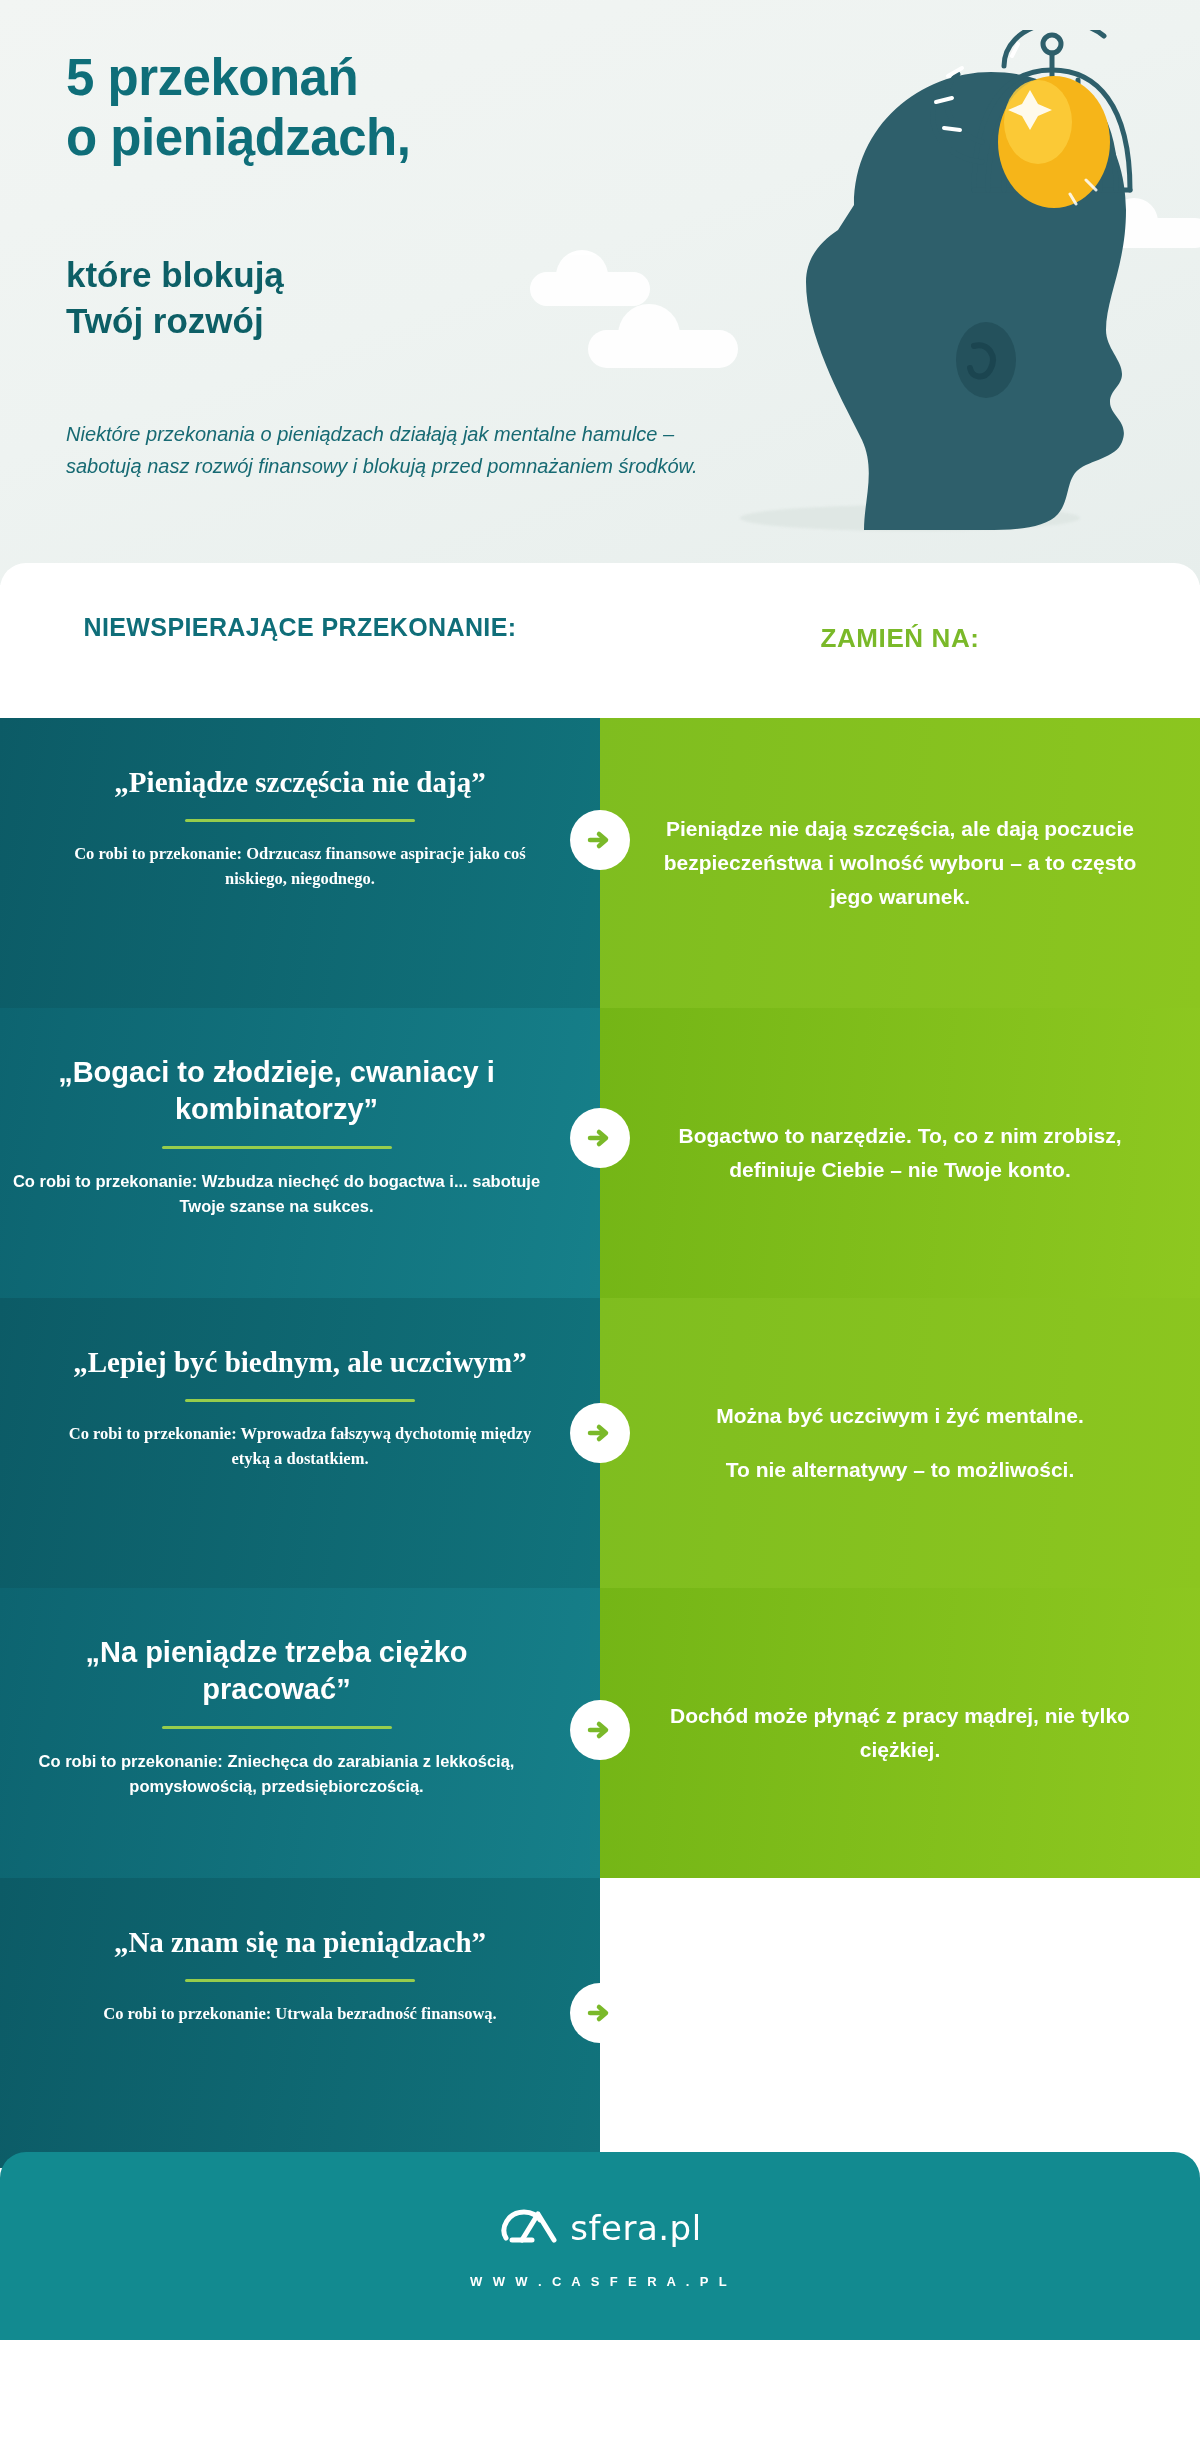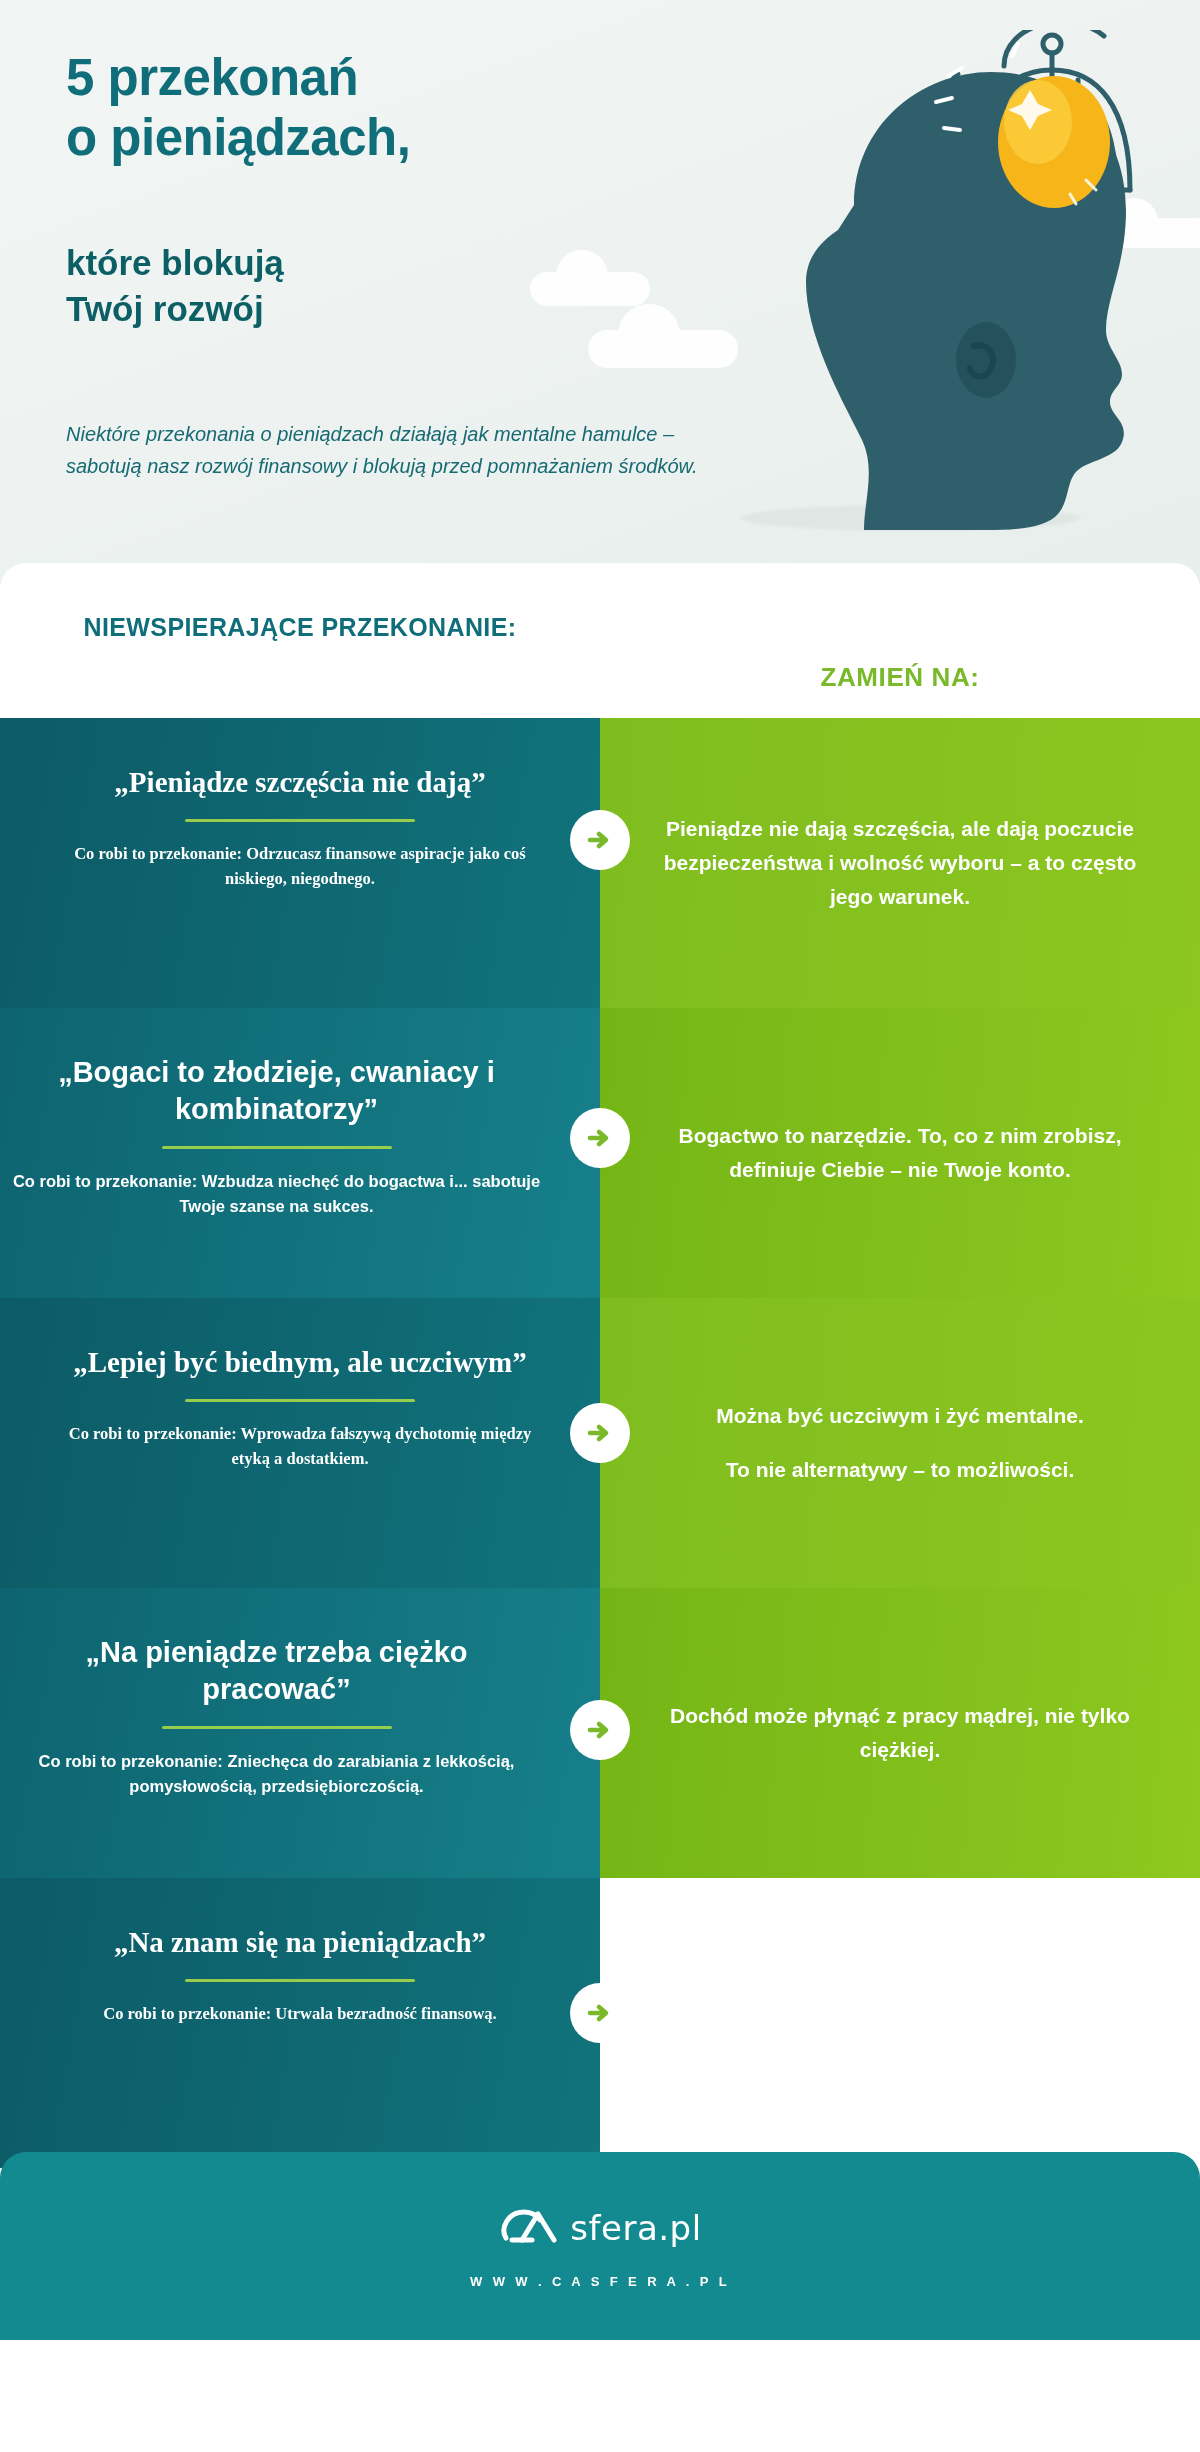--- a/index.html
+++ b/index.html
@@ -28,21 +28,21 @@
     top: 48px;
     color: #0f6e79;
     font-size: 51px;
     font-weight: bold;
     line-height: 1.18;
     letter-spacing: -0.5px;
   }
   .hero-sub {
     position: absolute;
     left: 66px;
-    top: 240px;
+    top: 252px;
     color: #0d5f66;
     font-size: 35px;
     font-weight: bold;
     line-height: 1.32;
   }
   .hero-lead {
     position: absolute;
     left: 66px;
     top: 418px;
     width: 650px;
@@ -101,21 +101,20 @@
     letter-spacing: .4px;
   }
   .ch-right {
     position: absolute;
     left: 600px; top: 60px; width: 600px;
     text-align: center;
     color: #7ab929;
     font-size: 26px;
     font-weight: bold;
     letter-spacing: .6px;
-    margin-top: 39px;
   }
 
   
   .row {
     position: relative;
     display: flex;
     min-height: 290px;
   }
   .row .left {
     width: 600px;

